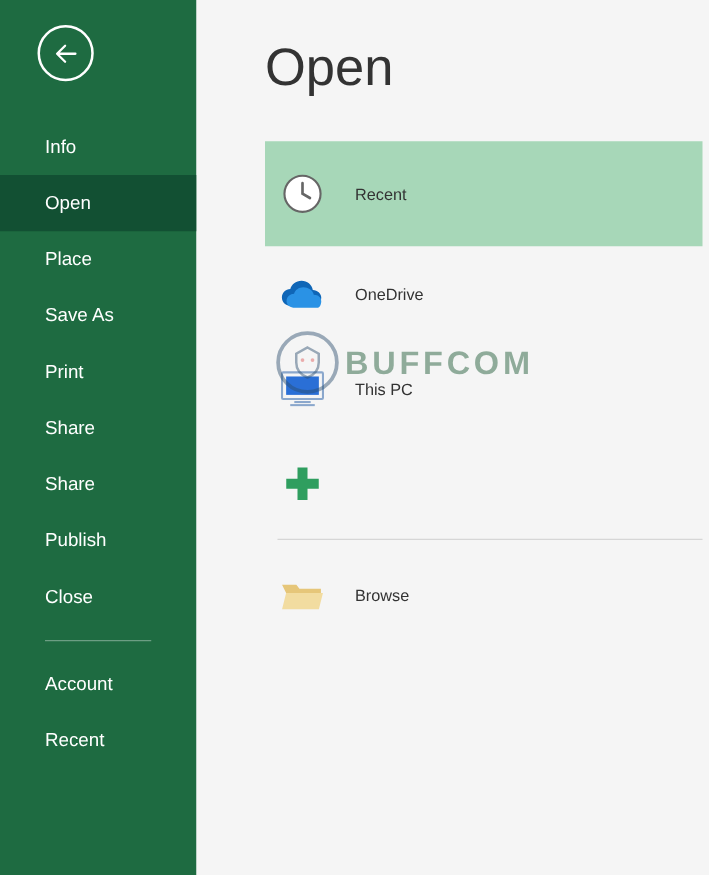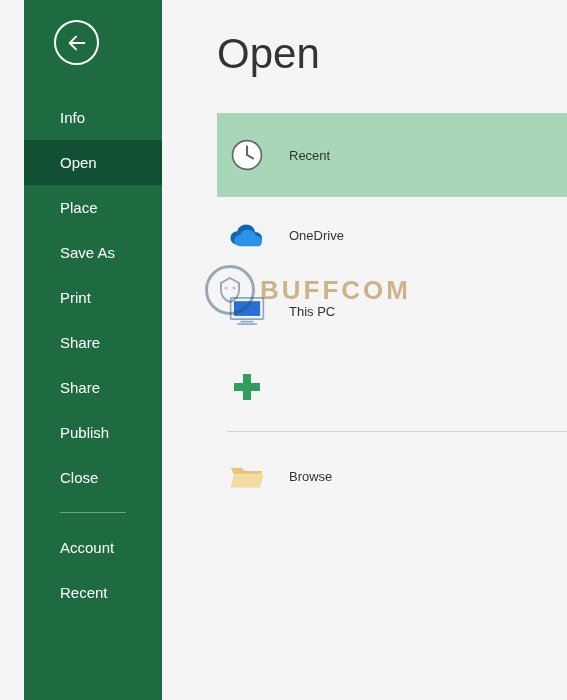--- a/index.html
+++ b/index.html
@@ -1,29 +1,29 @@
 <!DOCTYPE html>
 <html><head>
 <meta charset="utf-8">
 <style>
 * { margin: 0; padding: 0; box-sizing: border-box; font-family: "Segoe UI", Arial, sans-serif; }
 body { width: 567px; height: 700px; background: #f5f5f5; display: flex; overflow: hidden; position: relative; }
-.sidebar { width: 157px; height: 100%; background: #1e6b41; display: flex; flex-direction: column; padding-top: 20px; margin-left: 24px; }
+.sidebar { width: 157px; height: 100%; background: #1e6b41; display: flex; flex-direction: column; padding-top: 20px; }
 .back-button { width: 45px; height: 45px; border: 2px solid #fff; border-radius: 50%; margin-left: 30px; margin-bottom: 30px; display: flex; align-items: center; justify-content: center; cursor: pointer; }
 .sidebar-item { color: #fff; font-size: 15px; font-weight: 400; padding: 14px 0 14px 36px; cursor: pointer; }
 .sidebar-item.active { background: #125033; }
 .sidebar-divider { border-top: 1px solid rgba(255,255,255,0.35); margin: 12px 36px; }
 .main { flex: 1; padding: 30px 0 0 55px; position: relative; }
 .page-title { font-size: 42px; font-weight: 300; color: #333; margin-bottom: 35px; }
 .source-list { width: 350px; }
 .source-item { display: flex; align-items: center; padding: 18px 0 18px 10px; font-size: 13px; color: #333; cursor: pointer; }
 .source-item.selected { background: #a7d7b8; padding-top: 22px; padding-bottom: 22px; }
 .source-icon { width: 40px; height: 40px; display: flex; align-items: center; justify-content: center; margin-right: 22px; flex-shrink: 0; }
 .source-divider { border-top: 1px solid #d6d6d6; margin: 6px 0 6px 10px; }
-.watermark { position: absolute; top: 265px; left: 205px; opacity: 0.45; pointer-events: none; font-size: 26px; font-weight: 800; letter-spacing: 3px; color: #a16207; display: flex; align-items: center; }
+.watermark { position: absolute; top: 265px; left: 221px; opacity: 0.45; pointer-events: none; font-size: 26px; font-weight: 800; letter-spacing: 3px; color: #14532d; display: flex; align-items: center; }
 .watermark-logo { width: 50px; height: 50px; border: 3px solid #2a4d6d; border-radius: 50%; margin-right: 5px; display:flex; align-items:center; justify-content:center; }
 </style>
 </head>
 <body>
 
 <div class="sidebar">
   <div class="back-button">
     <svg width="22" height="22" viewBox="0 0 24 24">
         <path d="M20 12H5M11 5l-7 7 7 7" fill="none" stroke="#fff" stroke-width="2" stroke-linecap="round" stroke-linejoin="round"></path>
       </svg>

